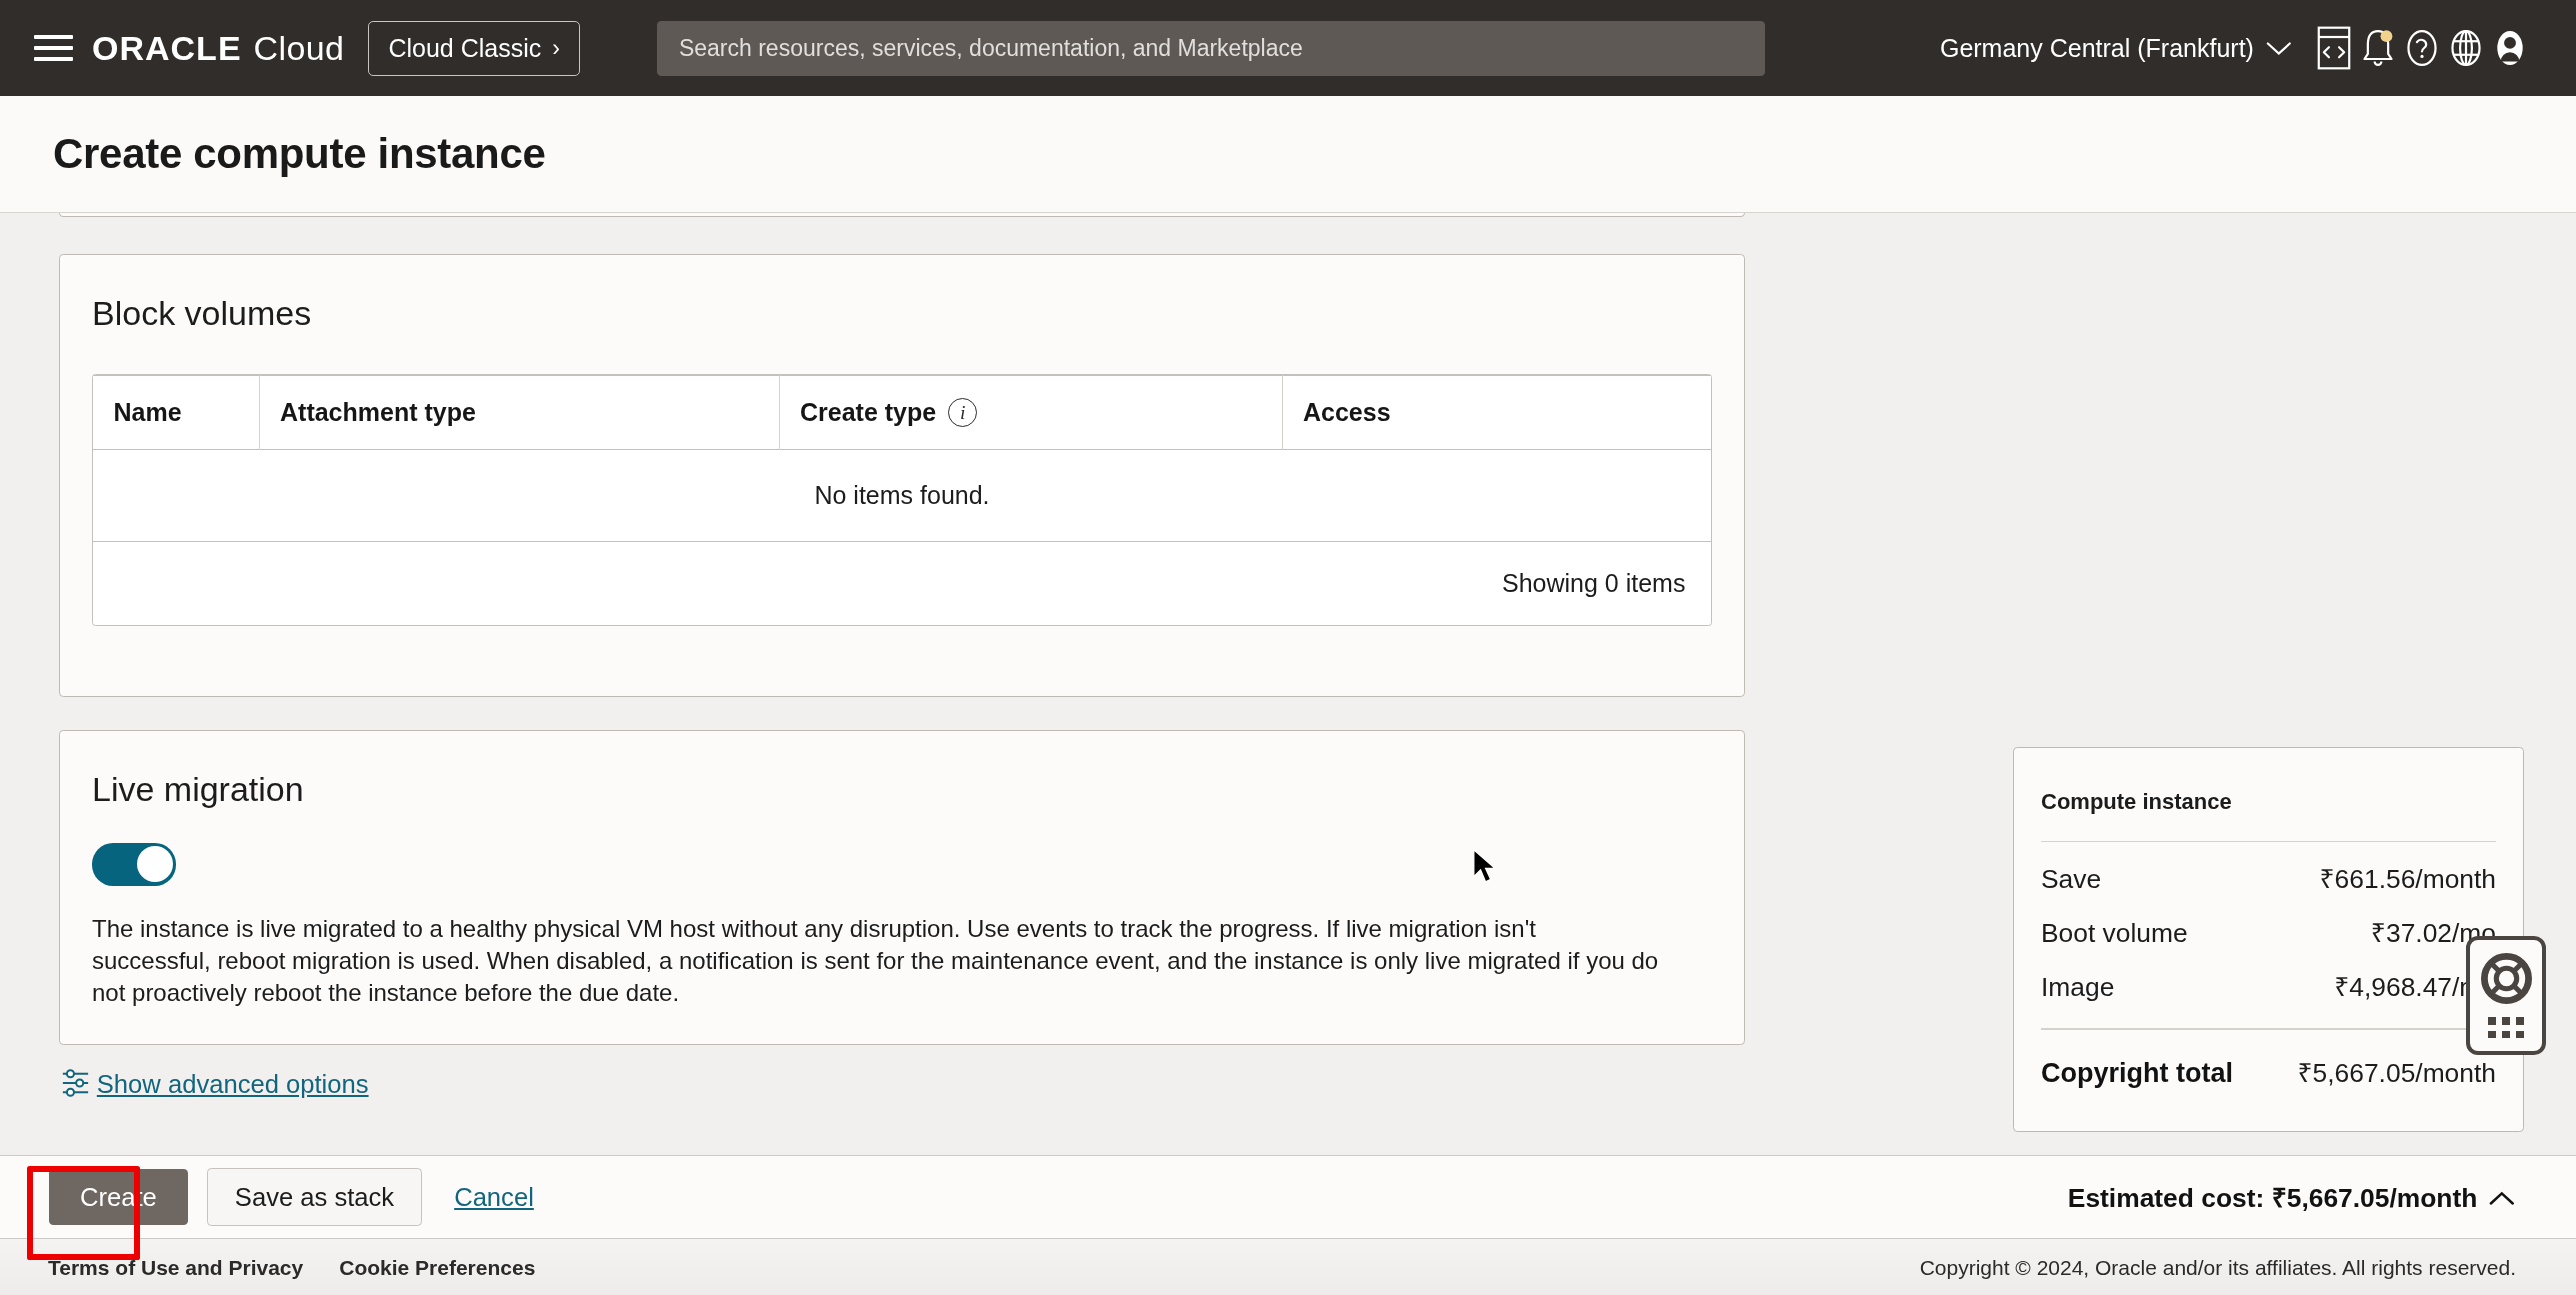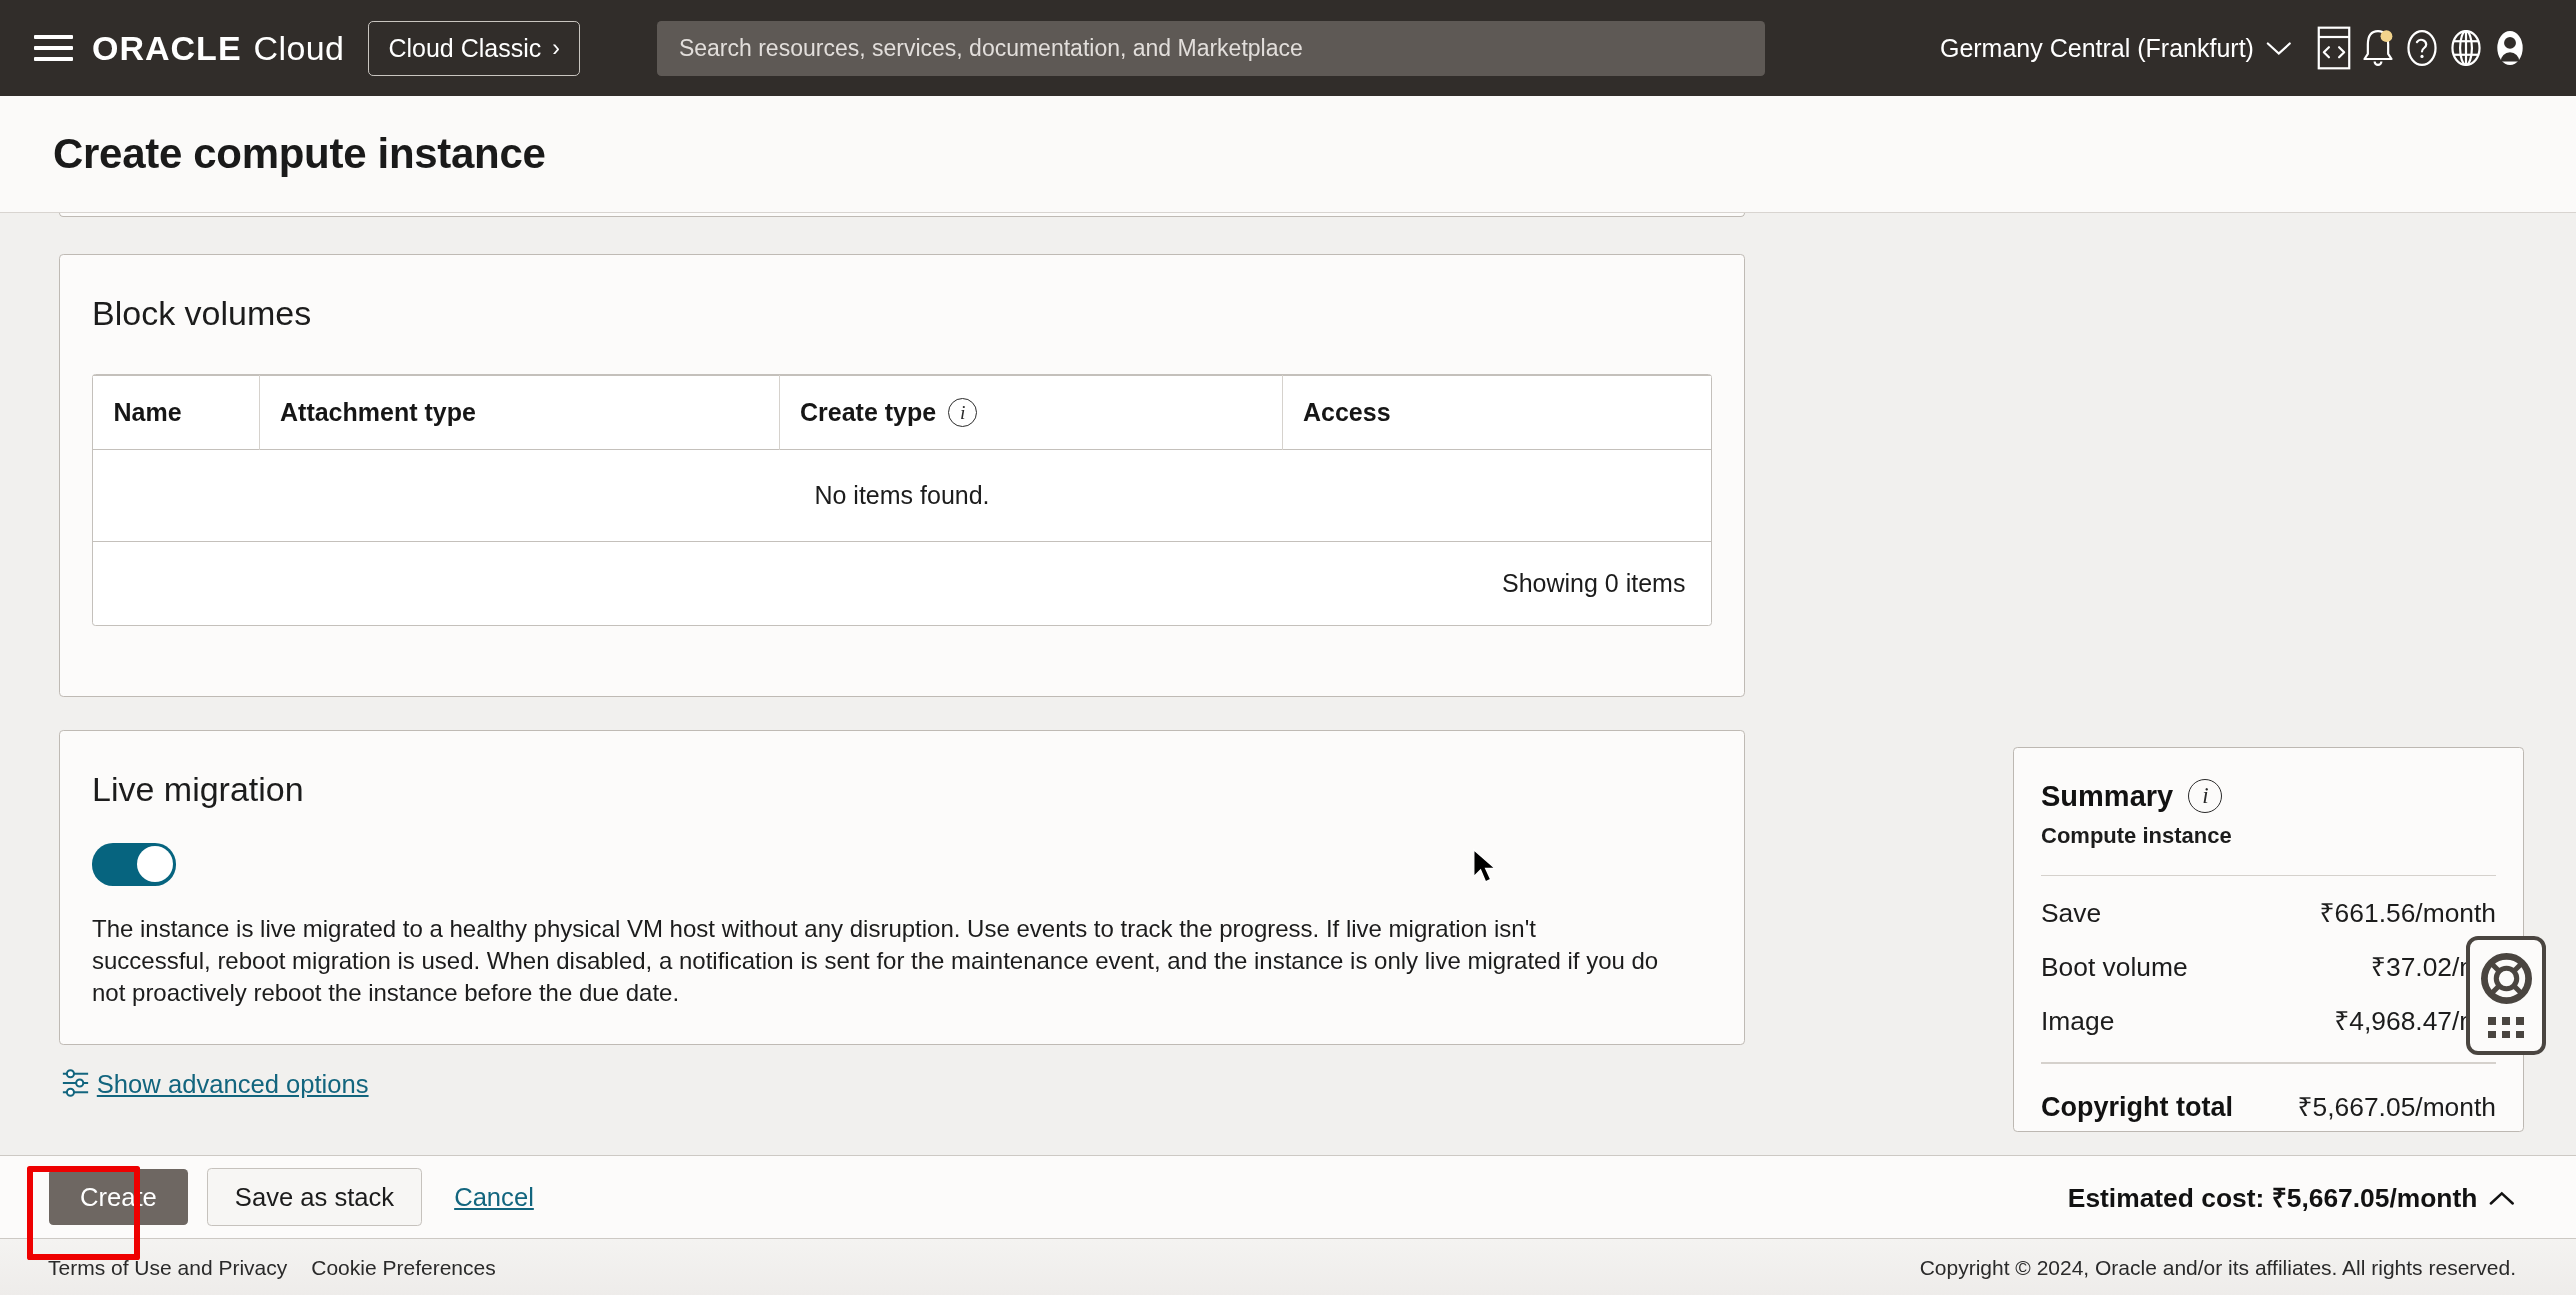--- a/index.html
+++ b/index.html
@@ -241,21 +241,21 @@
     pointer-events: none; z-index: 45;
   }
 
   
   .footer {
     position: absolute; top: 1239px; left: 0;
     width: 2576px; height: 57px;
     background: linear-gradient(#f4f3f1, #eeecea);
     display: flex; align-items: center; padding: 0 48px;
   }
-  .footer .f-links { display: flex; gap: 24px; }
+  .footer .f-links { display: flex; gap: 36px; font-weight: bold; }
   .footer .f-link { font-size: 21px; color: #2a2a2a; cursor: pointer; }
   .footer .copy { margin-left: auto; font-size: 21px; color: #2a2a2a; padding-right: 12px; }
 
   
   .cursor { position: absolute; top: 848px; left: 1472px; z-index: 60; pointer-events: none; }
 </style>
 </head>
 <body>
 
 <div class="topbar">
@@ -401,24 +401,20 @@
         <circle cx="11" cy="8" r="4.2" fill="#fff" stroke="#12657e" stroke-width="2.4"></circle>
         <circle cx="22" cy="19" r="4.2" fill="#fff" stroke="#12657e" stroke-width="2.4"></circle>
         <circle cx="11" cy="30" r="4.2" fill="#fff" stroke="#12657e" stroke-width="2.4"></circle>
       </svg>
     </span>
     <span class="lbl">Show advanced options</span>
   </div>
 </div>
 
 <div class="summary">
-  <div class="sum-head">
-    <span class="sum-title">Summary</span>
-    <span class="ico-info big">i</span>
-  </div>
   <div class="sum-sub">Compute instance</div>
   <div class="sum-rule"></div>
 
   <div class="sum-row">
     <span>Save</span>
     <span>₹661.56/month</span>
   </div>
   <div class="sum-row">
     <span>Boot volume</span>
     <span>₹37.02/mo</span>

